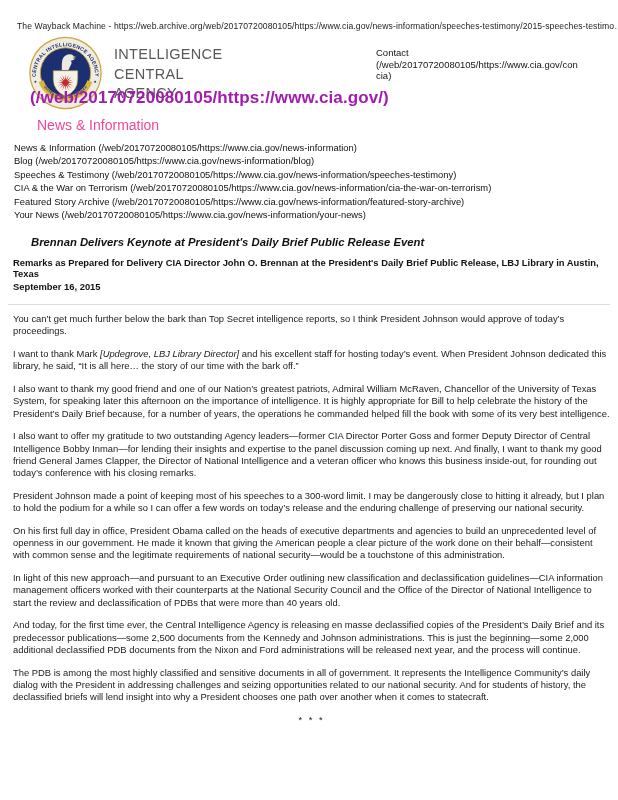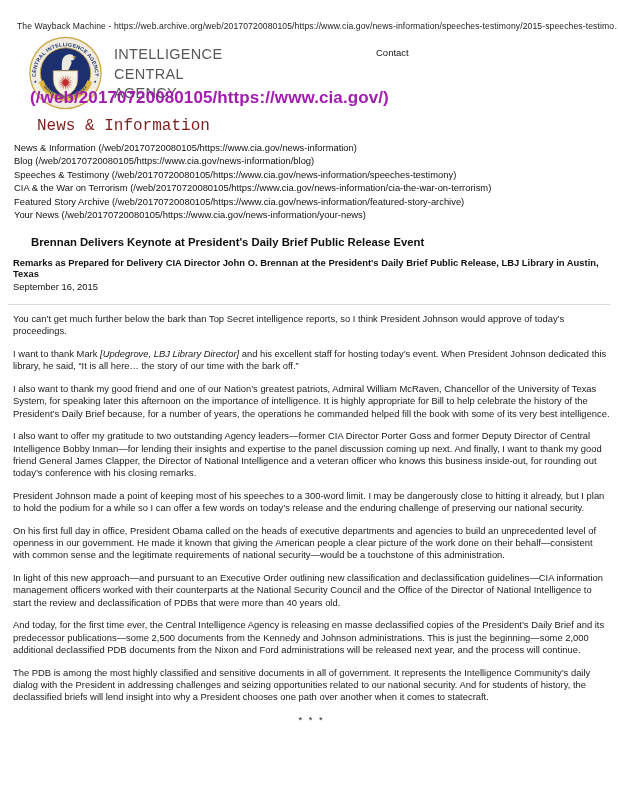--- a/index.html
+++ b/index.html
@@ -18,33 +18,33 @@
   }
   .contact{
     position:absolute;left:376px;top:47px;width:228px;
     font-size:9.5px;line-height:11.5px;color:#141414;
   }
   .home-link{
     position:absolute;left:30px;top:88px;font-size:17px;font-weight:700;
     letter-spacing:0.1px;color:#a21caf;
   }
   .section-heading{
-    position:absolute;left:37px;top:117px;font-size:16px;color:#7f1d1d;font-family:Liberation Mono, monospace;
+    position:absolute;left:37px;top:117px;font-size:14px;color:#ec4899;
   }
   .nav{position:absolute;left:14px;top:141px;font-size:9.4px;color:#111;}
   .nav-item{line-height:13.4px;white-space:nowrap;}
   .article-title{
-    position:absolute;left:31px;top:236px;font-size:11.3px;font-weight:700;color:#111;
+    position:absolute;left:31px;top:236px;font-size:11.3px;font-weight:700;color:#111;font-style:italic;
   }
   .article-subtitle{
     position:absolute;left:13px;top:257px;width:600px;
     font-size:9.4px;font-weight:700;color:#111;
   }
   .article-date{
-    position:absolute;left:13px;top:281px;font-size:9.4px;font-weight:400;color:#111;
+    position:absolute;left:13px;top:281px;font-size:9.4px;font-weight:700;color:#111;
   }
   .divider{
     position:absolute;left:8px;top:304px;width:602px;height:0;
     border-top:1px solid #dcdcdc;
   }
   .body-copy{
     position:absolute;left:13px;top:313px;width:597px;font-size:9.4px;color:#1a1a1a;
   }
   .para{line-height:12.3px;margin:0 0 10.4px 0;}
   .para.center{text-align:center;letter-spacing:2px;margin:2px 0 12px 0;}
@@ -78,20 +78,22 @@
 </div>
 
 <div class="brand">
   <div>INTELLIGENCE</div>
   <div>CENTRAL</div>
   <div>AGENCY</div>
 </div>
 
 <div class="contact">
   <div>Contact</div>
+  <div>(/web/20170720080105/https://www.cia.gov/con</div>
+  <div>cia)</div>
 </div>
 
 <div class="home-link">(/web/20170720080105/https://www.cia.gov/)</div>
 
 <div class="section-heading">News &amp; Information</div>
 
 <div class="nav" id="nav-list">
     <div class="nav-item">News &amp; Information (/web/20170720080105/https://www.cia.gov/news-information)</div>
     <div class="nav-item">Blog (/web/20170720080105/https://www.cia.gov/news-information/blog)</div>
     <div class="nav-item">Speeches &amp; Testimony (/web/20170720080105/https://www.cia.gov/news-information/speeches-testimony)</div>

